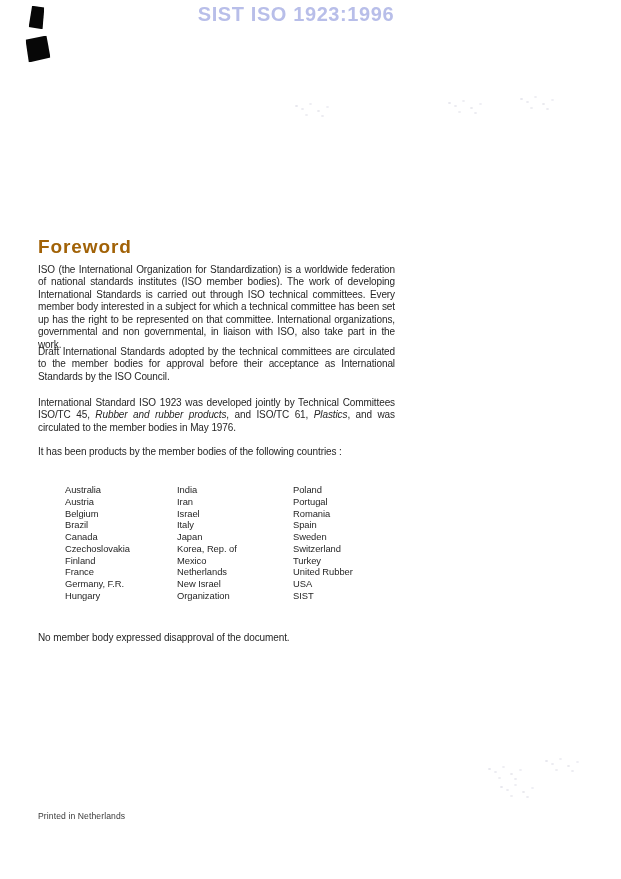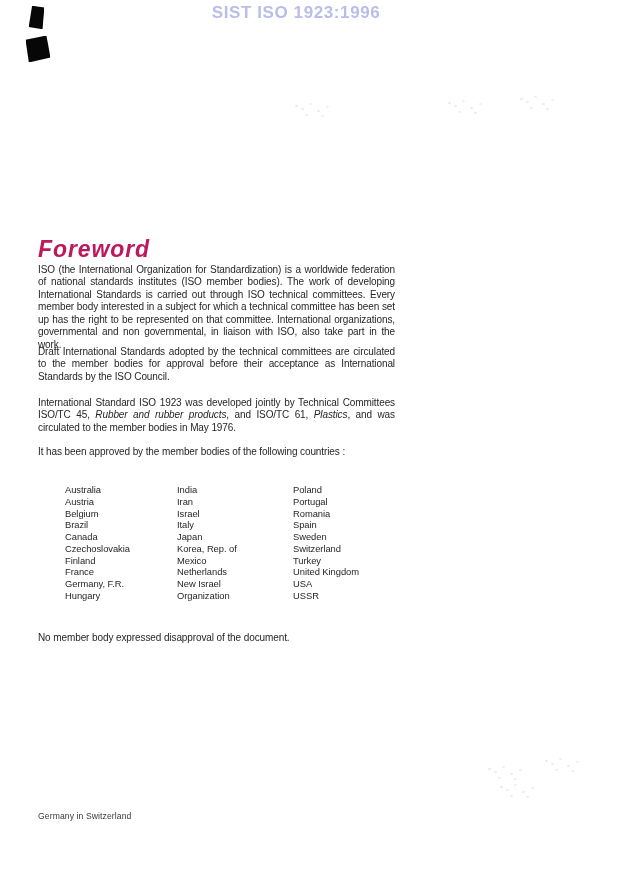--- a/index.html
+++ b/index.html
@@ -13,21 +13,21 @@
     font-family: "Liberation Sans", "DejaVu Sans", sans-serif;
     color: var(--body-text, #242424);
   }
 
   
   .std-ref {
     position: absolute;
     top: 3px; left: 0;
     width: 592px;
     text-align: center;
-    font-size: 17px;
+    font-size: 20px;
     font-weight: bold;
     letter-spacing: 0.6px;
     color: var(--header-blue, #b8bee9);
   }
 
   
   .mark { position: absolute; background: #070707; }
   .mark-1 {
     left: 29px; top: 6px; width: 15px; height: 23px;
     transform: rotate(2deg);
@@ -35,25 +35,24 @@
   }
   .mark-2 {
     left: 26px; top: 36px; width: 24px; height: 26px;
     transform: rotate(-3deg);
     clip-path: polygon(0 12%, 88% 0, 100% 85%, 9% 100%);
   }
 
   .foreword {
     position: absolute;
     top: 236px; left: 38px;
-    font-size: 23px;
+    font-size: 19px;
     font-weight: bold;
     letter-spacing: 0.9px;
-    color: #be185d;
-    font-style: italic;
+    color: #a16207;
   }
 
   .body-par {
     position: absolute;
     left: 38px;
     width: 357px;
     font-size: 10px;
     line-height: 12.45px;
     letter-spacing: -0.1px;
     text-align: justify;
@@ -140,21 +139,21 @@
   <div class="speckle sp-6"></div>
 
   <h1 class="foreword">Foreword</h1>
 
   <p class="body-par p-intro">ISO (the International Organization for Standardization) is a worldwide federation of national standards institutes (ISO member bodies). The work of developing International Standards is carried out through ISO technical committees. Every member body interested in a subject for which a technical committee has been set up has the right to be represented on that committee. International organizations, governmental and non governmental, in liaison with ISO, also take part in the work.</p>
 
   <p class="body-par p-draft">Draft International Standards adopted by the technical committees are circulated to the member bodies for approval before their acceptance as International Standards by the ISO Council.</p>
 
   <p class="body-par p-dev"><span>International Standard ISO 1923 was developed jointly by Technical Committees ISO/TC 45, </span><i>Rubber and rubber products</i><span>, and ISO/TC 61, </span><i>Plastics</i><span>, and was circulated to the member bodies in May 1976.</span></p>
 
-  <p class="body-par p-approved">It has been approved by the member bodies of the following countries :</p>
+  <p class="body-par p-approved">It has been products by the member bodies of the following countries :</p>
 
   <div class="countries">
     <div class="country-col col-1">
       <span>Australia</span>
       <span>Austria</span>
       <span>Belgium</span>
       <span>Brazil</span>
       <span>Canada</span>
       <span>Czechoslovakia</span>
       <span>Finland</span>
@@ -175,25 +174,25 @@
       <span>Organization</span>
     </div>
     <div class="country-col col-3">
       <span>Poland</span>
       <span>Portugal</span>
       <span>Romania</span>
       <span>Spain</span>
       <span>Sweden</span>
       <span>Switzerland</span>
       <span>Turkey</span>
-      <span>United Kingdom</span>
+      <span>United Rubber</span>
       <span>USA</span>
-      <span>USSR</span>
+      <span>SIST</span>
     </div>
   </div>
 
   <p class="body-par p-nodis">No member body expressed disapproval of the document.</p>
 
 
 
-  <div class="printed">Germany in Switzerland</div>
+  <div class="printed">Printed in Netherlands</div>
 
 </div>
 
 </body></html>

